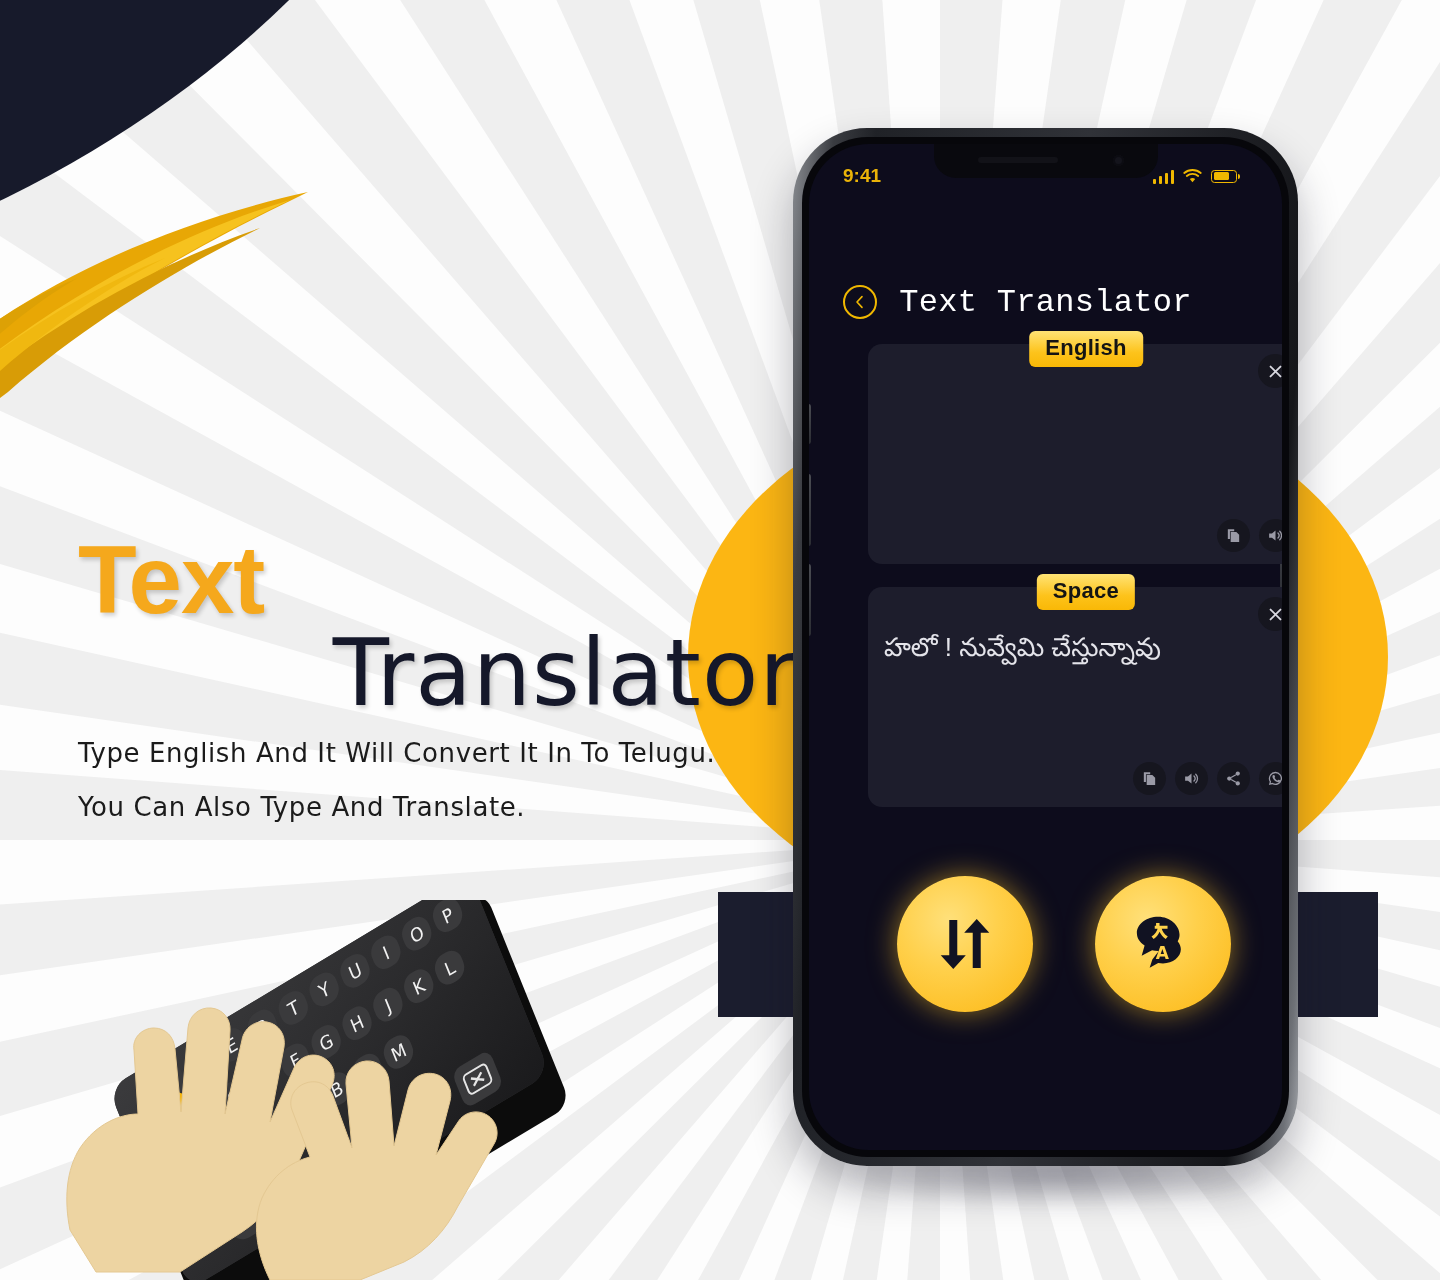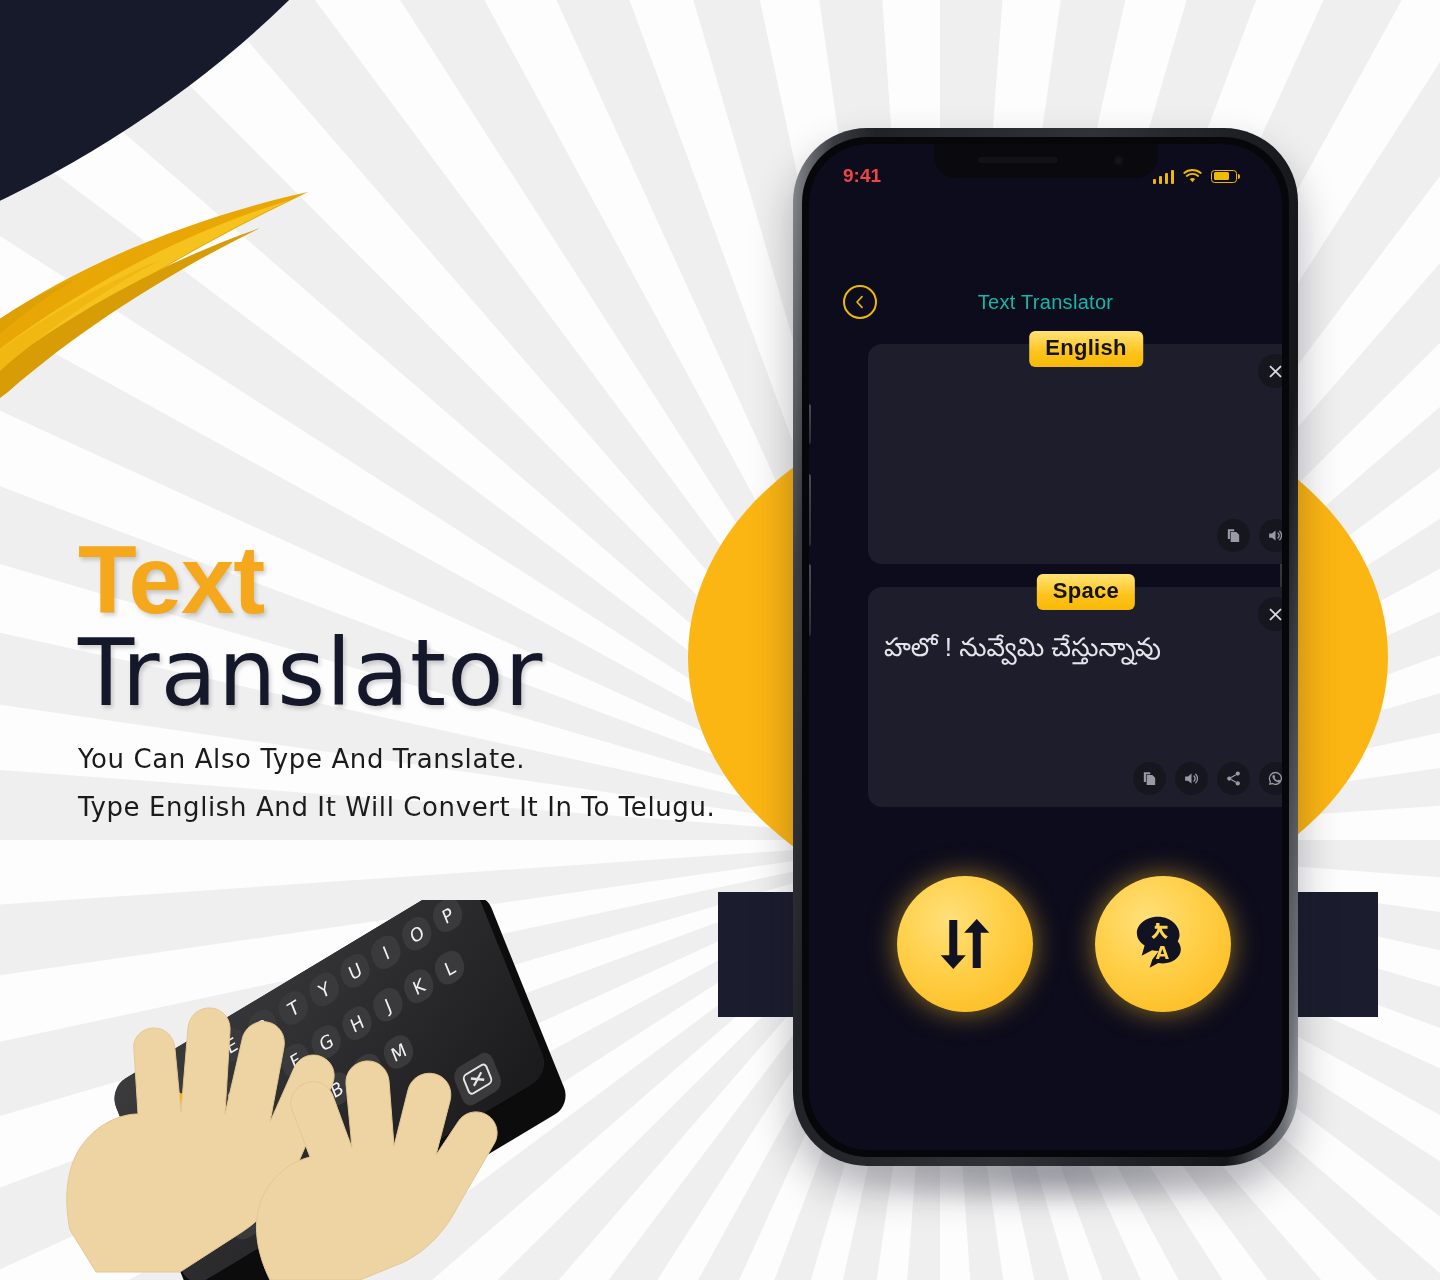--- a/index.html
+++ b/index.html
@@ -44,20 +44,21 @@
   .headline-1 {
     font-size:96px; font-weight:bold; line-height:0.92;
     color:#f5a81c; letter-spacing:-1px;
     text-shadow:2px 3px 4px rgba(0,0,0,.18);
   }
   .headline-2 {
     font-size:92px; font-weight:400; line-height:1.0;
     color:#15182a; letter-spacing:1px; margin-top:4px;
     font-family:"DejaVu Sans", sans-serif;
     text-shadow:2px 3px 4px rgba(0,0,0,.18);
+    text-align:right;
   }
   .sub-line {
     font-size:26px; color:#1b1b1b; letter-spacing:.6px;
     font-family:"DejaVu Sans", sans-serif;
     margin-top:24px; font-weight:500;
   }
   .sub-line.second { margin-top:18px; }
 
   
   .phone-shadow {
@@ -92,21 +93,21 @@
     width:224px; height:34px; background:#09090e;
     border-radius:0 0 22px 22px; z-index:6;
   }
   .notch .speaker { position:absolute; left:44px; top:13px; width:80px; height:6px; background:#121218; border-radius:4px; }
   .notch .cam { position:absolute; right:34px; top:11px; width:11px; height:11px; border-radius:50%;
                 background:#14141c; box-shadow:inset 0 0 0 2px #0c0c12; }
 
   .statusbar {
     position:absolute; top:0; left:0; right:15px; height:52px;
     display:flex; align-items:center; justify-content:space-between;
-    padding:12px 30px 0 34px; z-index:5; color:#ef4444;
+    padding:12px 30px 0 34px; z-index:5; color:#eab308;
     font-size:19px; font-weight:600;
   }
   .status-right { display:flex; align-items:center; gap:9px; }
   .bars { display:flex; align-items:flex-end; gap:2.5px; height:15px; }
   .bars i { width:3.5px; background:#f0b800; border-radius:1px; display:block; }
   .bars i:nth-child(1){height:5px}.bars i:nth-child(2){height:8px}
   .bars i:nth-child(3){height:11px}.bars i:nth-child(4){height:14px}
   .battery { width:26px; height:13px; border:1.8px solid #f0b800; border-radius:3.5px; padding:1.5px; position:relative; }
   .battery::after { content:""; position:absolute; right:-4px; top:3.5px; width:2.5px; height:5px; background:#f0b800; border-radius:0 2px 2px 0; }
   .battery span { display:block; width:72%; height:100%; background:#f0b800; border-radius:1.5px; }
@@ -116,22 +117,22 @@
     position:absolute; top:132px; left:0; right:0; height:52px;
     display:flex; align-items:center; padding:0 34px; z-index:4;
   }
   .back-btn {
     width:34px; height:34px; border-radius:50%;
     border:2px solid #f0b800; display:flex; align-items:center; justify-content:center;
     cursor:pointer;
   }
   .back-btn svg { width:16px; height:16px; }
   .app-title {
-    flex:1; text-align:center; color:#14b8a6;
-    font-size:20px; font-weight:500; margin-right:34px; letter-spacing:.3px;
+    flex:1; text-align:center; color:#ffffff;
+    font-size:32px; font-weight:500; margin-right:34px; letter-spacing:.3px;font-family:Liberation Mono, monospace;
   }
 
   
   .card {
     position:absolute; left:59px; width:436px;
     background:#1d1d2c; border-radius:14px;
   }
   .card.source { top:200px; height:220px; }
   .card.target { top:443px; height:220px; }
   .lang-chip {
@@ -245,22 +246,22 @@
     <path d="M118 198 C92 212 50 242 14 278 L0 294 L0 268 C40 236 78 214 118 198 Z" fill="#dda105"></path>
   </svg>
 
   <div class="yellow-circle"></div>
 
   <div class="dark-band"></div>
 
   <div class="copy">
     <div class="headline-1">Text</div>
     <div class="headline-2">Translator</div>
+    <div class="sub-line second">Type English And It Will Convert It In To Telugu.</div>
     <div class="sub-line">You Can Also Type And Translate.</div>
-    <div class="sub-line second">Type English And It Will Convert It In To Telugu.</div>
   </div>
 
   <div class="kb-wrap">
     <svg viewBox="0 0 560 380" width="560" height="380">
 
       <g transform="translate(280,200) rotate(-31) skewX(-9)">
         <rect x="-215" y="-105" width="430" height="228" rx="18" fill="#0c0c0c"></rect>
       </g>
 
       <g transform="translate(268,178) rotate(-31) skewX(-9)">

